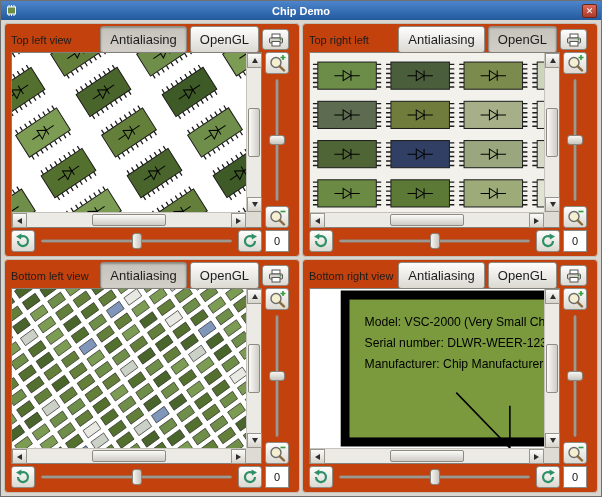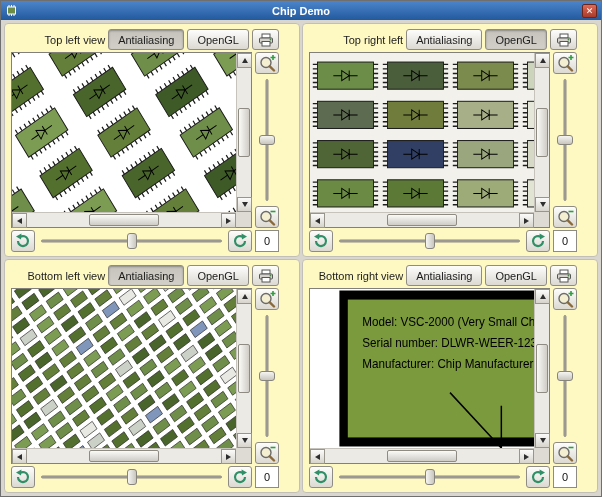--- a/index.html
+++ b/index.html
@@ -27,27 +27,27 @@
     color: #fff; font-size: 9px; line-height: 12px; text-align: center;
     cursor: default;
   }
   
   .quadrants {
     flex: 1; display: grid; grid-template-columns: 1fr 1fr;
     grid-template-rows: 1fr 1fr; gap: 2px; padding: 3px; min-height: 0;
   }
   .view-group {
     border: 1px solid #c2bfb8; border-radius: 4px;
-    padding: 3px 20px 4px 6px; display: flex; flex-direction: column;
-    min-width: 0; min-height: 0; background: #fef9c3; align-items: flex-end;
+    padding: 3px 10px 4px 6px; display: flex; flex-direction: column;
+    min-width: 0; min-height: 0; background: #c2410c;
   }
   .view-header { display: flex; align-items: center; gap: 3px; height: 25px; flex: 0 0 25px; }
   .view-label { font-size: 11px; color: #1c1c1c; margin-right: auto; }
   .btn {
-    font-family: inherit; font-size: 11px; color: #1c1c1c; height: 21px; padding: 0 9px;
+    font-family: inherit; font-size: 13px; color: #1c1c1c; height: 27px; padding: 0 9px;
     border: 1px solid #8f8c85; border-radius: 3px;
     background: linear-gradient(#fdfdfc, #dcd9d2);
   }
   .btn.pressed {
     background: linear-gradient(#c6c3bc, #d2cfc8);
     box-shadow: inset 0 1px 2px rgba(0,0,0,.3);
   }
   .tool-btn {
     width: 27px; height: 21px; padding: 0; border: 1px solid #8f8c85; border-radius: 3px;
     background: linear-gradient(#fdfdfc, #dcd9d2);

